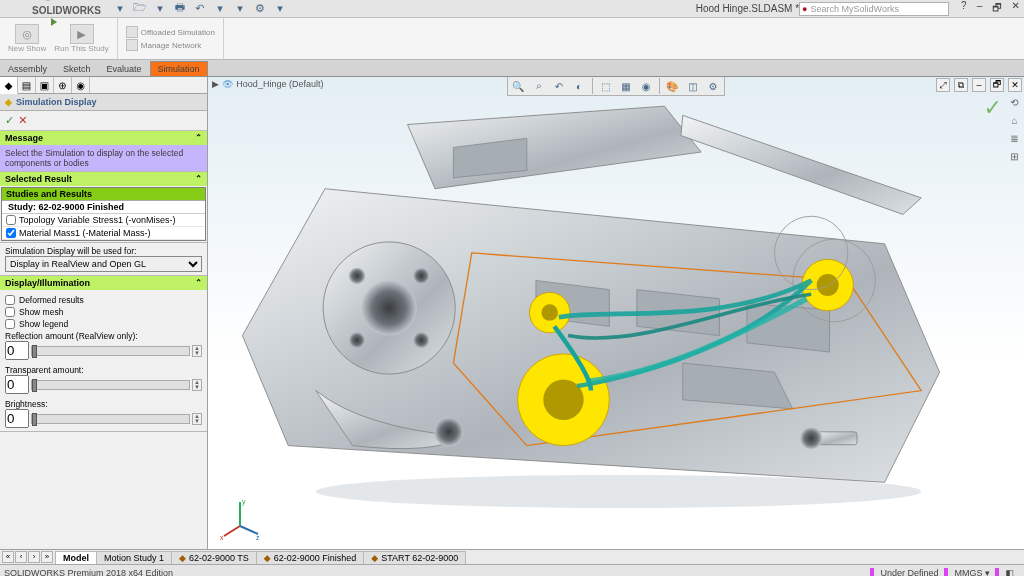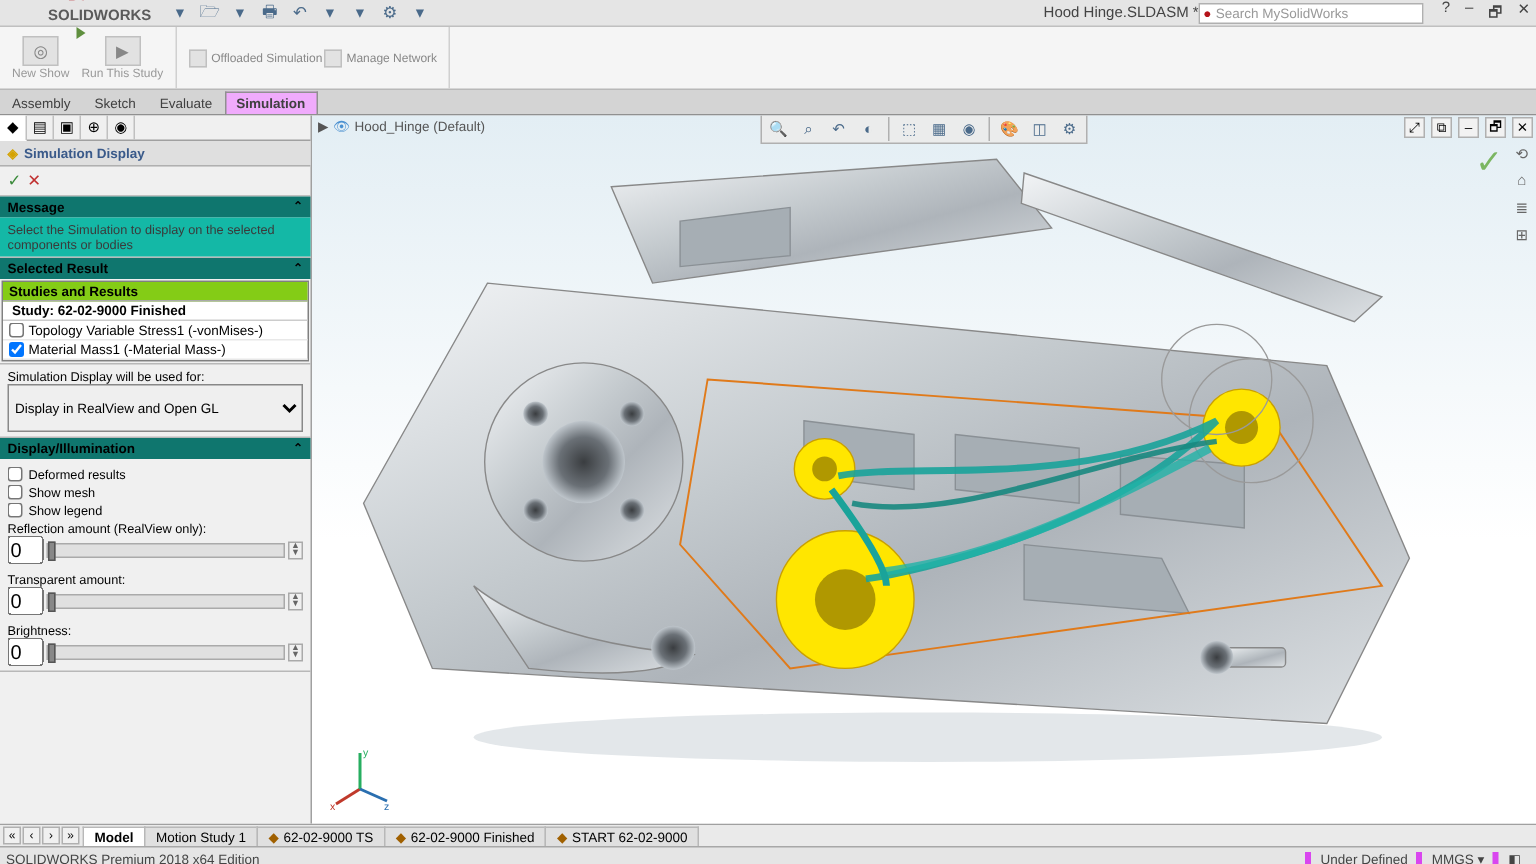--- a/index.html
+++ b/index.html
@@ -17,53 +17,53 @@
 .searchbox { width:150px; height:14px; border:1px solid #b0b0b0; background:#fff; display:flex; align-items:center; padding:0 2px; font-size:9px; color:#999; }
 .searchbox .mag { color:#b5131a; margin-right:3px; font-size:9px; }
 .win-controls { display:flex; gap:10px; margin-left:12px; font-size:10px; color:#444; }
 .win-controls span { cursor:pointer; }
 
 
 .ribbon { height: 42px; background:#f5f5f5; border-bottom:1px solid #b8b8b8; display:flex; }
 .ribbon-group { display:flex; align-items:center; padding:2px 8px; border-right:1px solid #d0d0d0; gap:8px; }
 .ribbon-btn { display:flex; flex-direction:column; align-items:center; font-size:8px; color:#999; cursor:pointer; }
 .ribbon-btn .ricon { width:24px; height:20px; background:#e2e2e2; border:1px solid #c0c0c0; display:flex; align-items:center; justify-content:center; font-size:11px; color:#888; }
-.ribbon-small-col { display:flex; flex-direction:row; gap:1px;text-align:center; }
+.ribbon-small-col { display:flex; flex-direction:column; gap:1px;text-align:center; }
 .ribbon-small { display:flex; align-items:center; gap:3px; font-size:8px; color:#888; }
 .ribbon-small .sicon { width:12px; height:12px; background:#e2e2e2; border:1px solid #c0c0c0; }
 
 
 .mode-tabs { height:17px; background:#d4d4d4; display:flex; align-items:flex-end; border-bottom:1px solid #909090; }
 .mode-tab { padding:2px 7px; font-size:9px; color:#404040; border:1px solid transparent; border-bottom:none; cursor:pointer; }
-.mode-tab.active { background:#f0abfc; border-color:#909090; font-weight:bold; }
+.mode-tab.active { background:#f97316; border-color:#909090; font-weight:normal; }
 
 
 .main { display:flex; height: calc(100% - 18px - 42px - 17px - 15px - 12px); }
 
 
 .left-panel { width: 208px; background:#f0f0f0; border-right:1px solid #a0a0a0; display:flex; flex-direction:column; }
 .lp-tabs { display:flex; height:17px; border-bottom:1px solid #a0a0a0; }
 .lp-tab { width:18px; display:flex; align-items:center; justify-content:center; border-right:1px solid #c0c0c0; font-size:10px; cursor:pointer; }
 .lp-tab.active { background:#fff; border-bottom:1px solid #fff; margin-bottom:-1px; }
 .lp-header { background:#dfdfdf; padding:3px 5px; font-size:9px; font-weight:bold; color:#3a5a8a; display:flex; align-items:center; gap:4px; border-bottom:1px solid #b0b0b0; }
 .lp-header .hicon { color:#d4a200; }
 .lp-confirm { padding:3px 5px; display:flex; gap:4px; border-bottom:1px solid #c0c0c0; }
 .lp-confirm .check { color:#3a8a3a; font-size:11px; cursor:pointer; }
 .lp-confirm .x { color:#c03030; font-size:11px; cursor:pointer; }
 .lp-section { border-bottom:1px solid #b8b8b8; }
-.lp-sec-head { background:#0f766e; padding:2px 5px; font-size:9px; font-weight:bold; display:flex; justify-content:space-between; cursor:pointer; }
+.lp-sec-head { background:#bef264; padding:2px 5px; font-size:9px; font-weight:bold; display:flex; justify-content:space-between; cursor:pointer; }
 .lp-sec-head .caret { font-size:8px; }
-.lp-msg { background:#14b8a6; padding:3px 5px; font-size:8.5px; color:#3a3a3a; }
+.lp-msg { background:#c4b5fd; padding:3px 5px; font-size:8.5px; color:#3a3a3a; }
 .lp-tree { background:#fff; border:1px solid #808080; margin:1px; font-size:9px; }
 .lp-tree-head { background:#84cc16; padding:1px 4px; font-weight:bold; border-bottom:1px solid #aaa; }
 .lp-tree-study { padding:1px 6px; font-weight:bold; border-bottom:1px solid #ccc; }
 .lp-tree-item { padding:1px 4px; display:flex; align-items:center; gap:3px; border-bottom:1px solid #e8e8e8; cursor:pointer; }
 .lp-tree-item input { width:10px; height:10px; }
 .lp-body { padding:3px 5px; font-size:8.5px; }
-.lp-body select { width:100%; font-size:9px; height:32px; border:1px solid #888; }
+.lp-body select { width:100%; font-size:9px; height:16px; border:1px solid #888; }
 .lp-field { margin:2px 0; display:flex; align-items:center; gap:4px; }
 .lp-field input[type=checkbox] { width:10px; height:10px; }
 .lp-slider-row { display:flex; align-items:center; gap:2px; }
 .lp-slider-row input.val { width:24px; }
 .lp-slider { flex:1; height:10px; background:#e0e0e0; border:1px solid #aaa; position:relative; }
 .lp-slider .thumb { position:absolute; left:0; top:-2px; width:5px; height:13px; background:#888; border:1px solid #555; }
 .lp-spinbtns { display:flex;flex-direction:column; line-height:5px; font-size:6px; color:#666; border:1px solid #aaa; cursor:pointer; }
 .lp-spinbtns span { padding:0 1px; }
 
 

